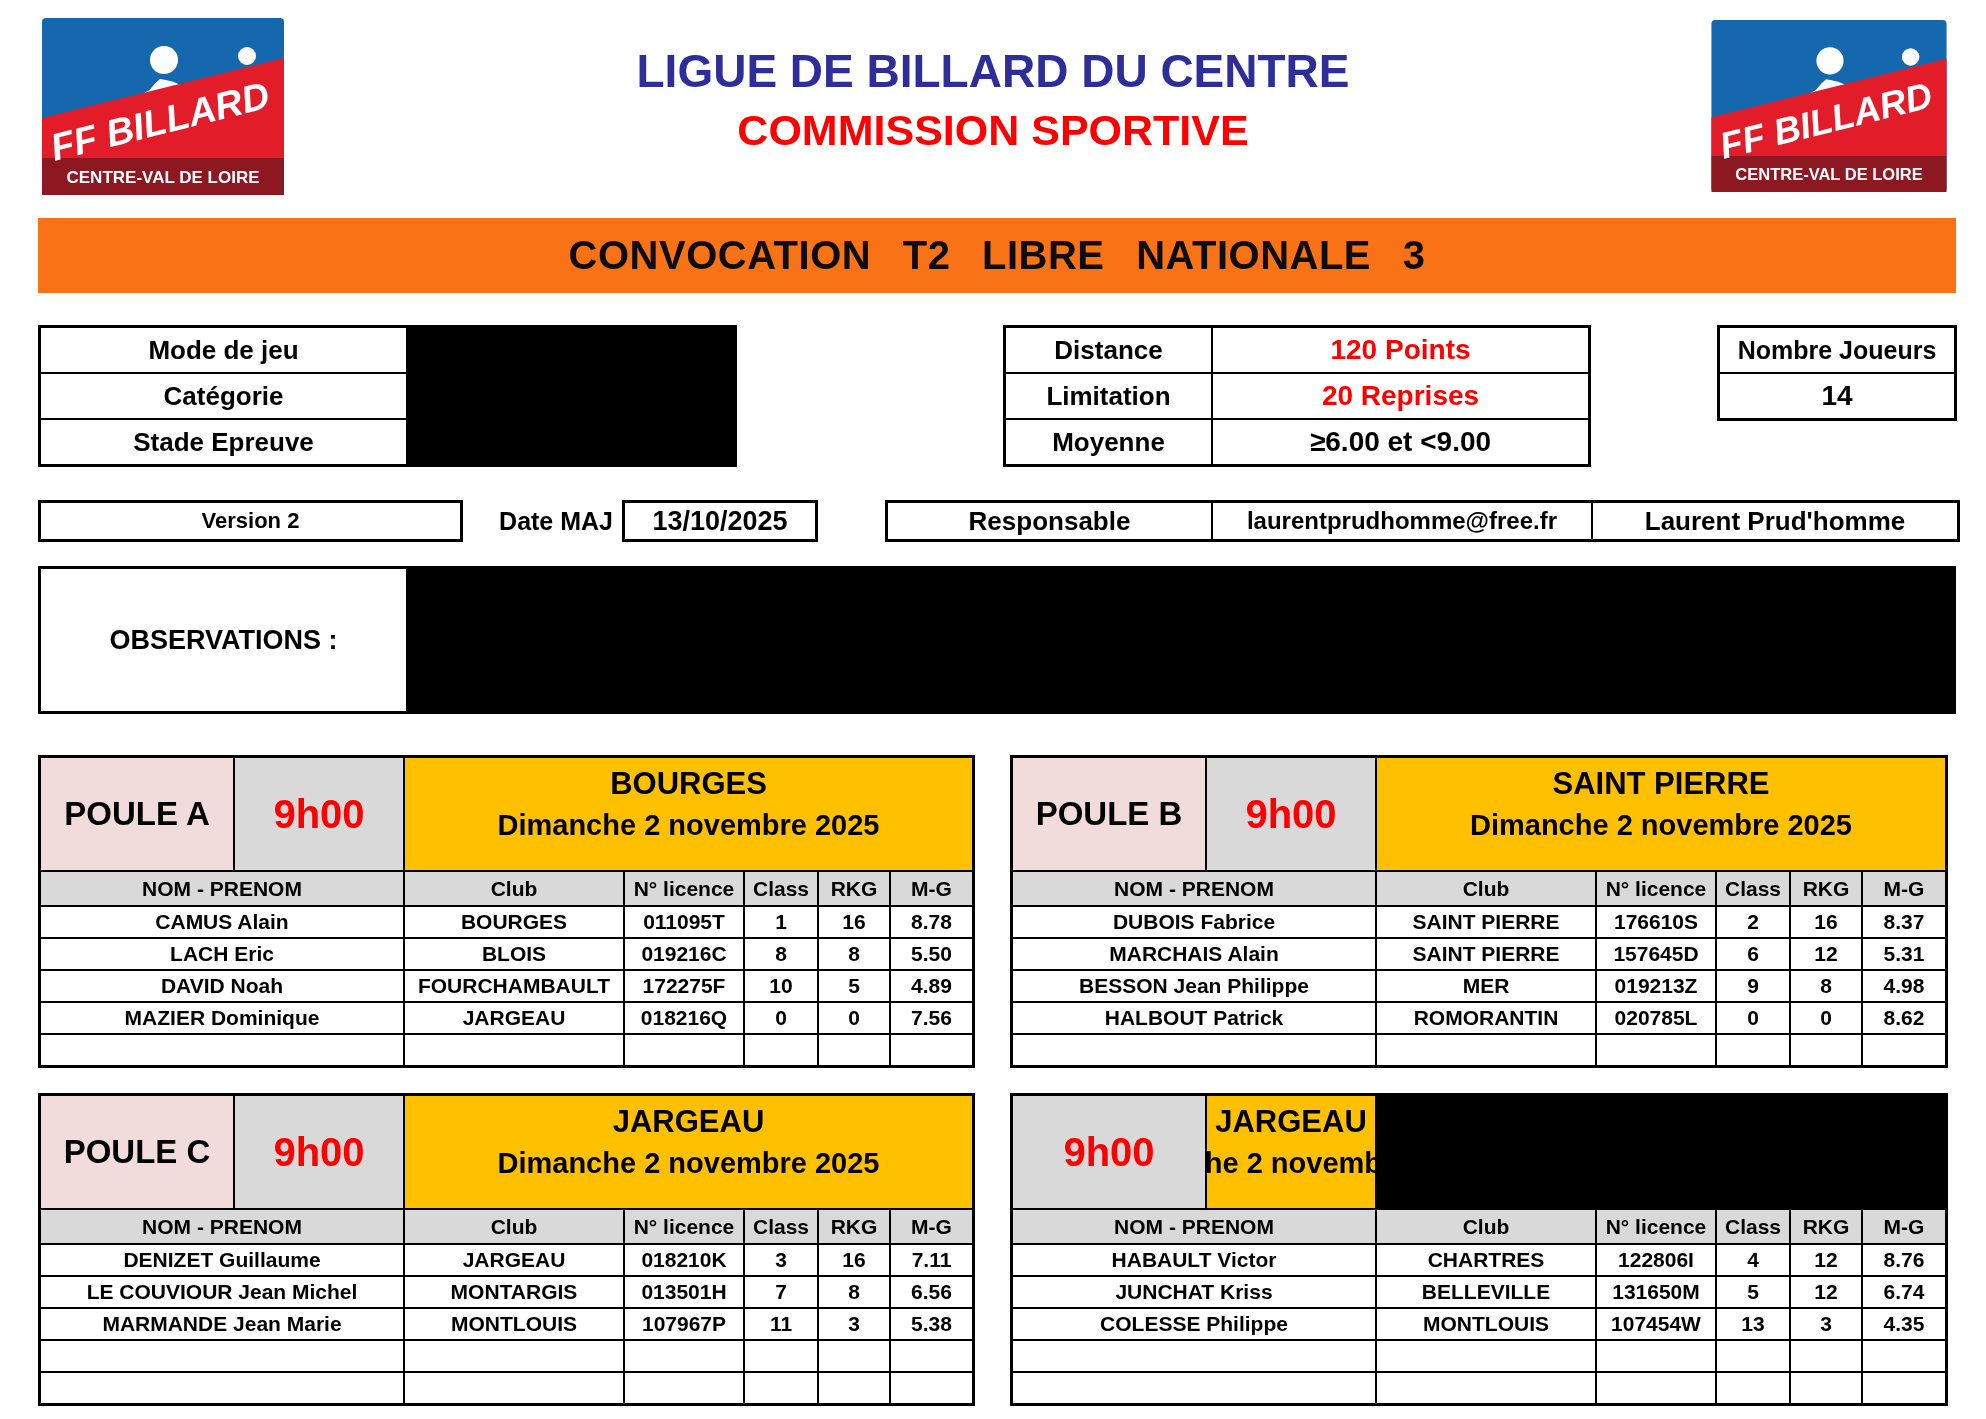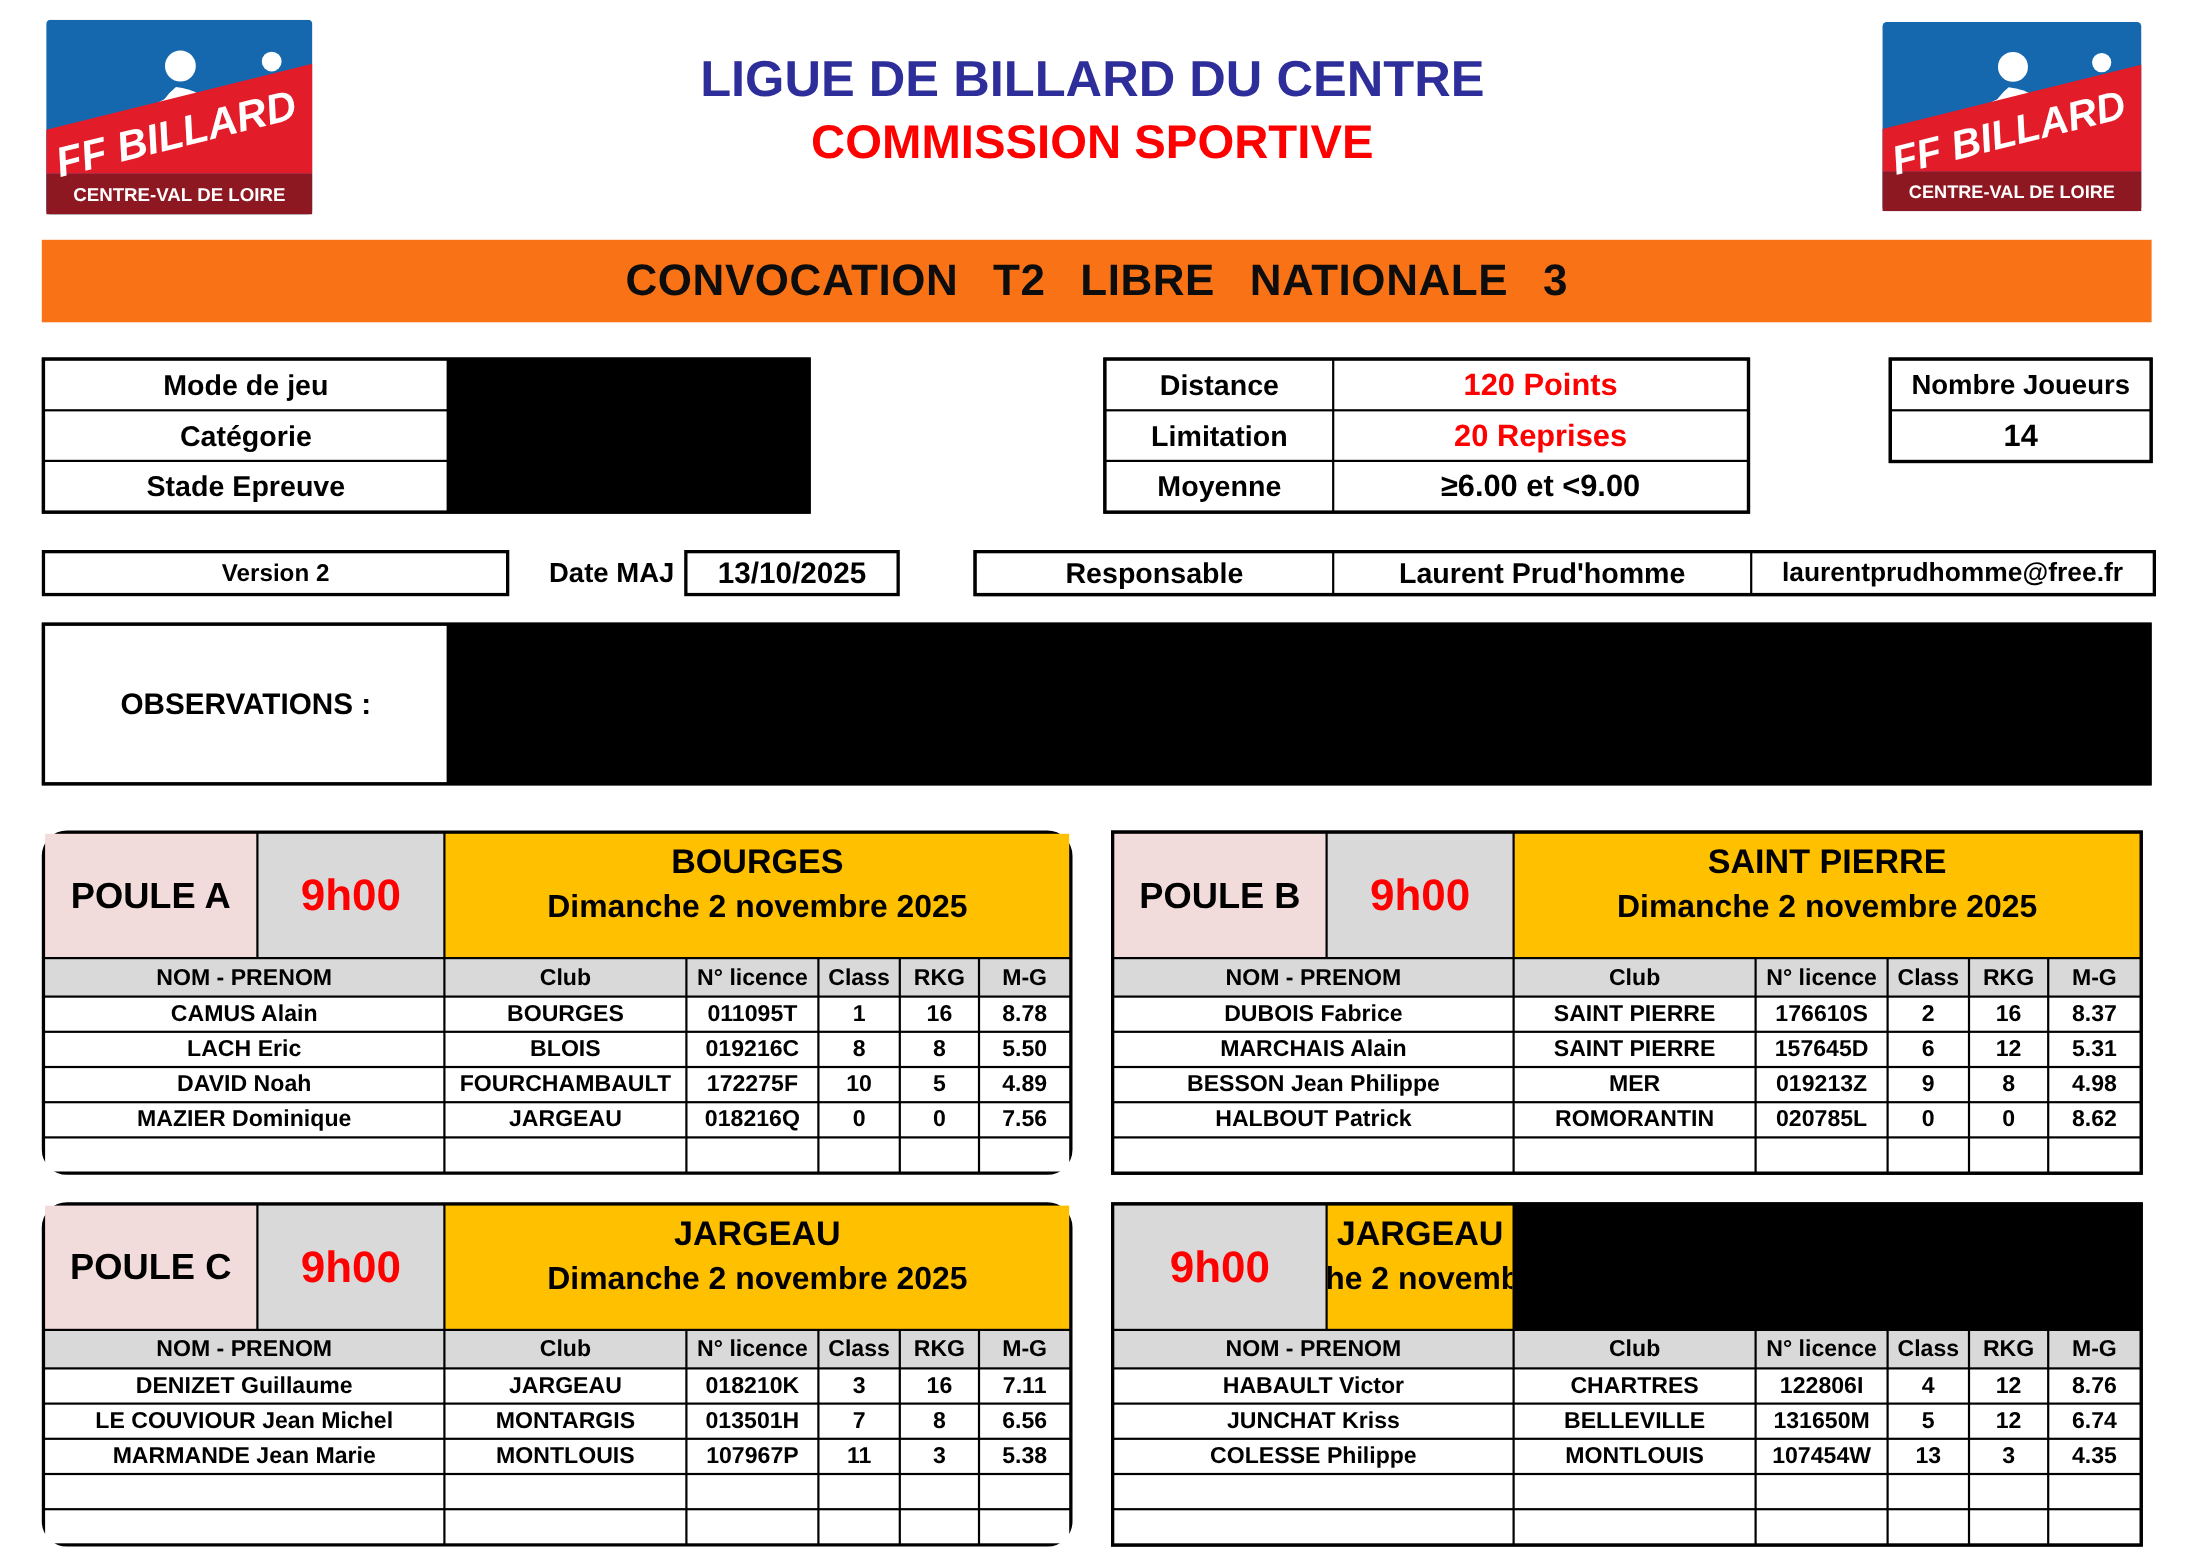--- a/index.html
+++ b/index.html
@@ -52,21 +52,21 @@
   
   .obs{left:38px;top:566px;width:1918px;grid-template-columns:365px 1fr;grid-auto-rows:142px;gap:3px;}
   .obs-label{font-size:27px;}
   .obs-body{background:#e1dcea;display:flex;flex-direction:column;align-items:center;
     padding-top:16px;gap:16px;}
   .obs-line{font-size:29px;font-weight:bold;white-space:nowrap;}
 
   
   .pool{background:#000;border:3px solid #000;box-sizing:border-box;
     display:flex;flex-direction:column;gap:2px;}
-  .pool-a,.pool-c{left:38px;width:937px;border-radius:23px;}
+  .pool-a,.pool-c{left:38px;width:937px;}
   .pool-b,.pool-d{left:1010px;width:938px;}
   .pool-a,.pool-b{top:755px;}
   .pool-c,.pool-d{top:1093px;}
   .pool-head{display:grid;grid-template-columns:192px 168px 1fr;gap:2px;height:112px;}
   .pool-name{font-size:33px;}
   .pool-time{font-size:40px;}
   .pool-venue{flex-direction:column;justify-content:flex-start;padding-top:10px;gap:12px;}
   .venue-name{font-size:31px;font-weight:bold;line-height:1;}
   .venue-date{font-size:29px;font-weight:bold;line-height:1;}
   .pool-cols,.prow{display:grid;grid-template-columns:362px 218px 118px 72px 70px 1fr;gap:2px;}
@@ -133,22 +133,22 @@
   <div class="abs tbl players-box">
     <div class="cell players-label">Nombre Joueurs</div>
     <div class="cell players-value">14</div>
   </div>
 
   <div class="abs vbox version-box">Version 2</div>
   <div class="abs date-label">Date MAJ</div>
   <div class="abs vbox date-box">13/10/2025</div>
   <div class="abs tbl resp-tbl">
     <div class="cell resp-cell">Responsable</div>
+    <div class="cell resp-email">laurentprudhomme@free.fr</div>
     <div class="cell resp-cell">Laurent Prud'homme</div>
-    <div class="cell resp-email">laurentprudhomme@free.fr</div>
   </div>
 
   <div class="abs tbl obs">
     <div class="cell obs-label">OBSERVATIONS :</div>
   </div>
 
   <div class="abs pool pool-a">
     <div class="pool-head">
       <div class="cell pink pool-name">POULE A</div>
       <div class="cell gray pool-time redtxt">9h00</div>

